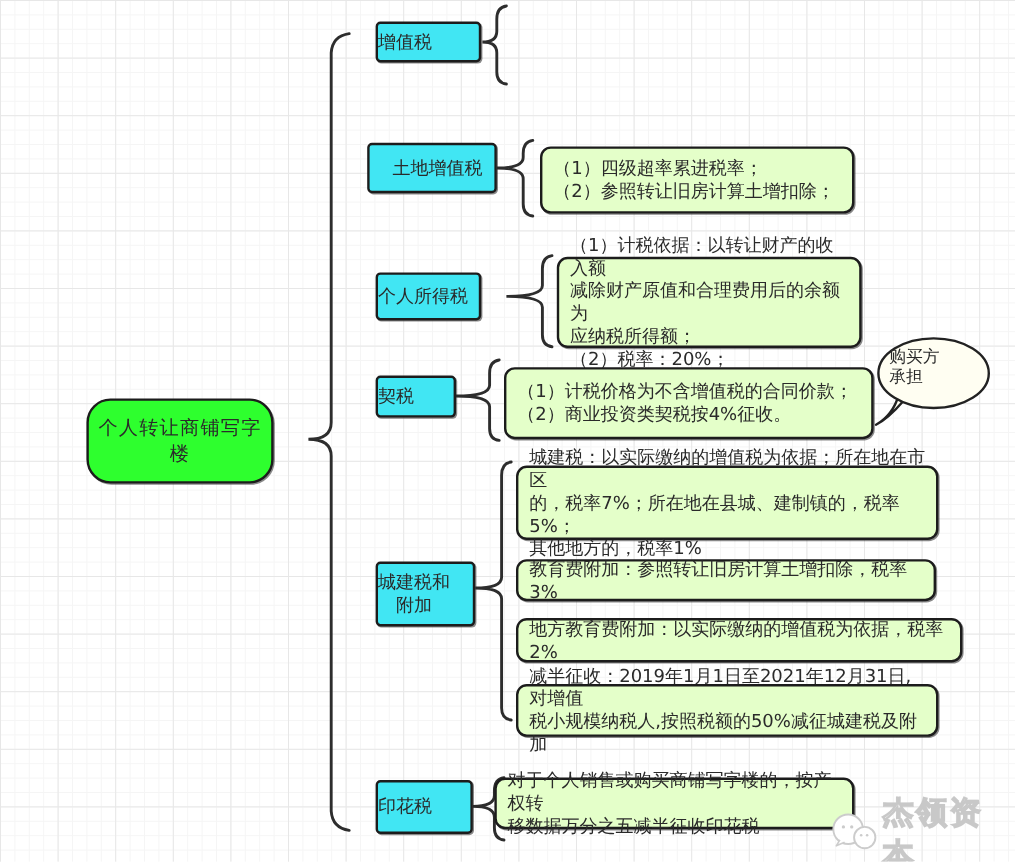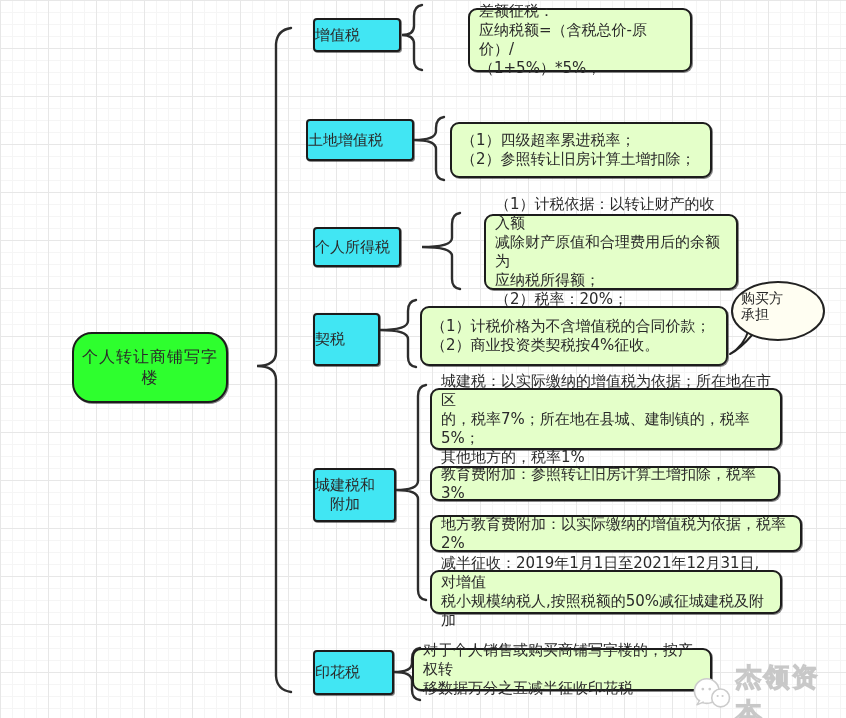--- a/index.html
+++ b/index.html
@@ -62,47 +62,42 @@
     <ellipse cx="778" cy="311" rx="46" ry="29" fill="#fffef2" stroke="#222222" stroke-width="2"></ellipse>
   </svg>
 
   <div class="node root" style="left:72px;top:332px;width:156px;height:71px;">
     <span>个人转让商铺写字楼</span>
   </div>
 
   <div class="node branch" style="left:313px;top:18px;width:88px;height:34px;">
     <span>增值税</span>
   </div>
-  <div class="node branch" style="left:306px;top:119px;width:108px;height:42px;">
+  <div class="node branch" style="left:306px;top:119px;width:108px;height:42px;padding-left:19px;">
     <span>土地增值税</span>
   </div>
   <div class="node branch" style="left:313px;top:227px;width:88px;height:40px;">
     <span>个人所得税</span>
   </div>
-  <div class="node branch" style="left:313px;top:313px;width:67px;height:53px;">
+  <div class="node branch" style="left:313px;top:313px;width:67px;height:35px;">
     <span>契税</span>
   </div>
   <div class="node branch" style="left:313px;top:468px;width:83px;height:54px;">
     <span>城建税和
 附加</span>
   </div>
   <div class="node branch" style="left:313px;top:650px;width:81px;height:45px;">
     <span>印花税</span>
   </div>
 
-  <div class="node detail" style="left:468px;top:8px;width:224px;height:64px;">
-    <span>差额征税：
-应纳税额=（含税总价-原价）/
-（1+5%）*5%，</span>
-  </div>
   <div class="node detail" style="left:450px;top:122px;width:262px;height:56px;">
     <span>（1）四级超率累进税率；
 （2）参照转让旧房计算土增扣除；</span>
   </div>
-  <div class="node detail" style="left:484px;top:214px;width:254px;height:76px;">
+  <div class="node detail" style="left:464px;top:214px;width:254px;height:76px;">
     <span>（1）计税依据：以转让财产的收入额
 减除财产原值和合理费用后的余额为
 应纳税所得额；
 （2）税率：20%；</span>
   </div>
   <div class="node detail" style="left:420px;top:306px;width:308px;height:60px;">
     <span>（1）计税价格为不含增值税的合同价款；
 （2）商业投资类契税按4%征收。</span>
   </div>
   <div class="node detail" style="left:430px;top:388px;width:352px;height:62px;">

